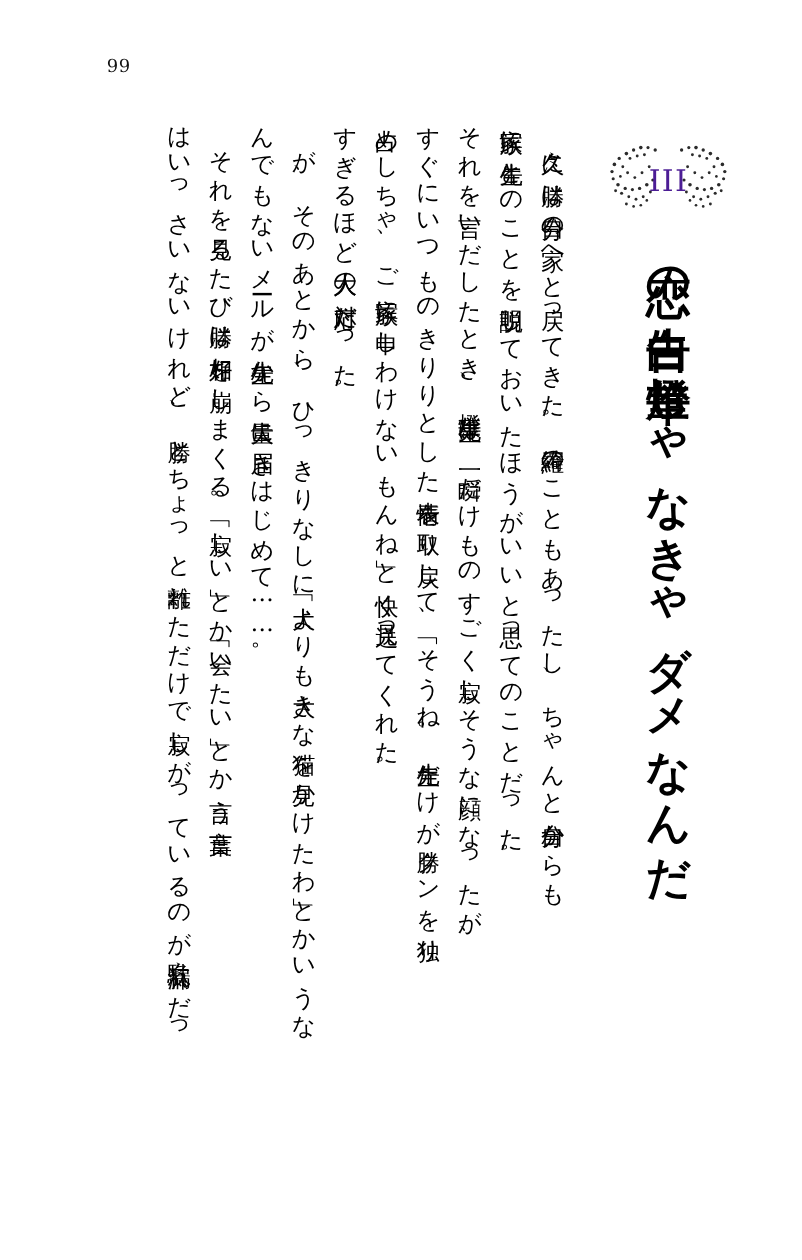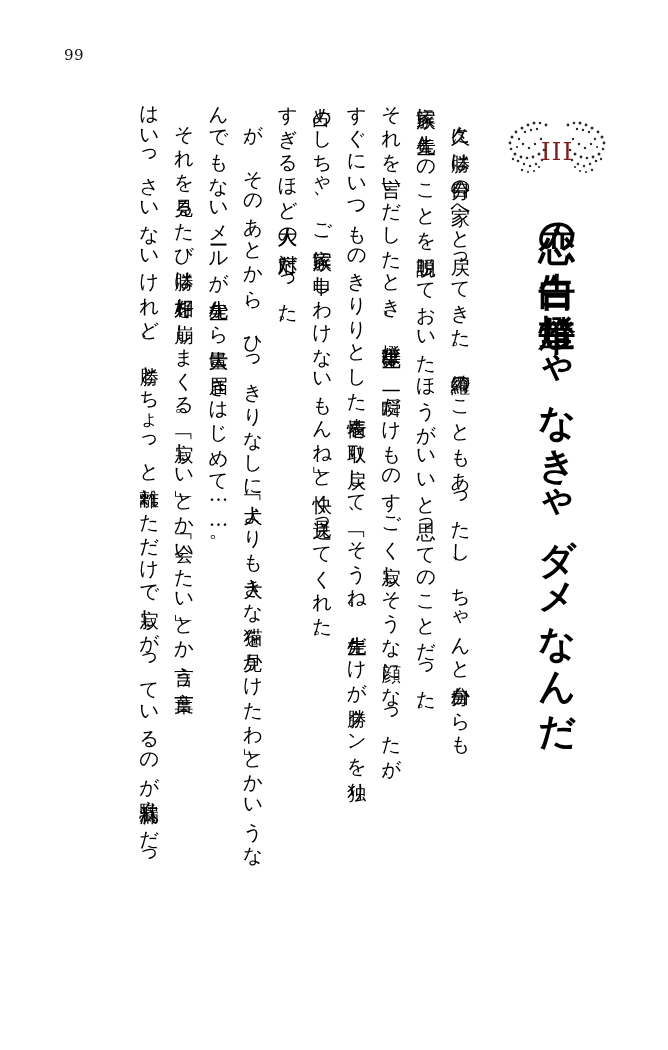--- a/index.html
+++ b/index.html
@@ -13,21 +13,21 @@
     position: relative;
     font-family: "DejaVu Serif", "Liberation Serif", serif;
     color: #000000;
     overflow: hidden;
   }
 
   
   .page-number {
     position: absolute;
     top: 46px;
-    left: 64px;
+    left: 89px;
     font-size: 15px;
     font-family: "DejaVu Serif", "Liberation Serif", serif;
     letter-spacing: 0.5px;
     color: #111;
   }
 
   
   .page-body {
     position: absolute;
     top: 92px;
@@ -61,21 +61,21 @@
   }
   .butterfly-mark svg { display: block; }
   .chapter-numeral {
     position: absolute;
     top: 50%;
     left: 50%;
     transform: translate(-50%, -50%);
     font-size: 25px;
     font-family: "DejaVu Serif", "Liberation Serif", serif;
     letter-spacing: 1px;
-    color: #7f1d1d;
+    color: #4c1d95;
   }
 
   .chapter-title {
     writing-mode: vertical-rl;
     text-orientation: upright;
     font-size: 37px;
     font-weight: bold;
     line-height: 1.06;
     letter-spacing: 2px;
     font-family: "DejaVu Serif", "Liberation Serif", serif;

